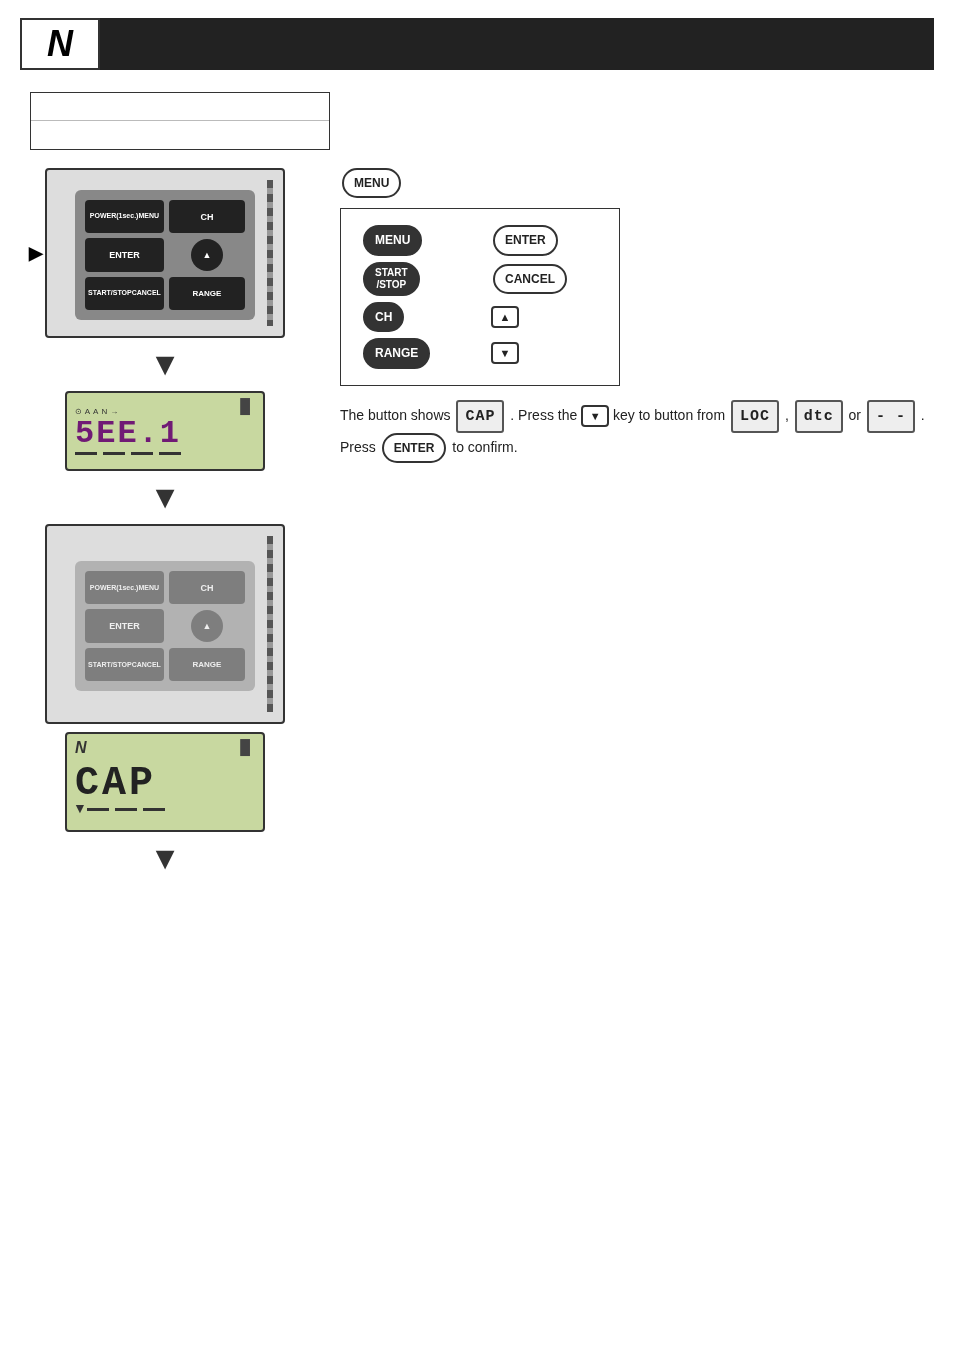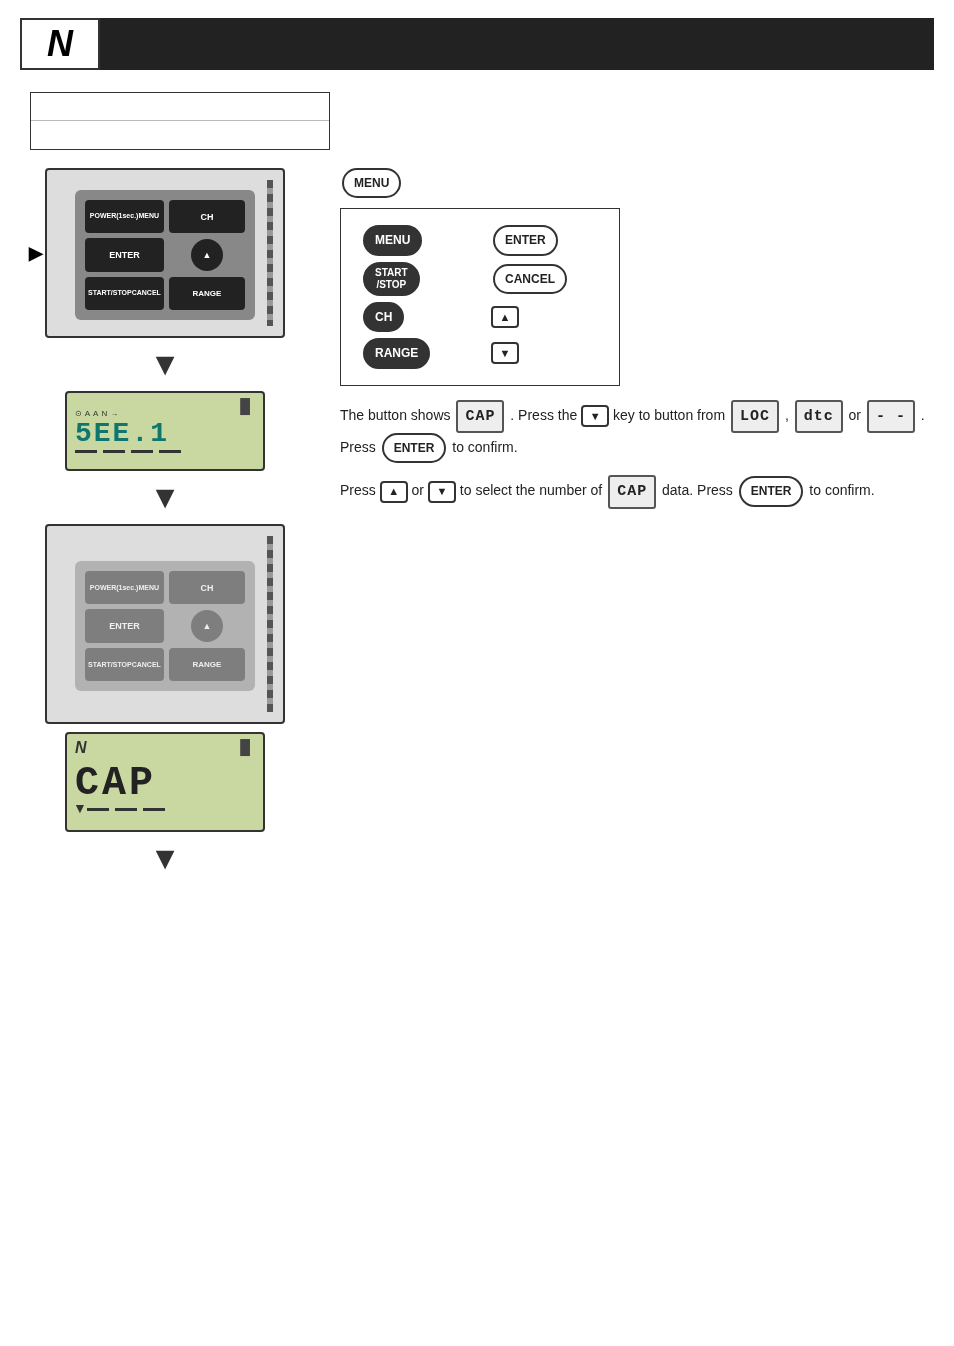--- a/index.html
+++ b/index.html
@@ -150,24 +150,24 @@
       overflow: hidden;
     }
     .lcd-icons {
       display: flex;
       gap: 3px;
       font-size: 8px;
       color: #333;
       margin-bottom: 2px;
     }
     .lcd-main {
-      font-size: 28px;
+      font-size: 32px;
       font-weight: bold;
       font-family: 'Courier New', monospace;
-      color: #0f766e;
+      color: #701a75;
       letter-spacing: 2px;
       line-height: 1;
     }
     .lcd-underlines {
       display: flex;
       gap: 6px;
       margin-top: 2px;
     }
     .lcd-underline {
       width: 22px;
@@ -446,26 +446,15 @@
       <span class="lcd-label">LOC</span>
       <span>,</span>
       <span class="lcd-label">dtc</span>
       <span>or</span>
       <span class="lcd-label">- -</span>
       <span>. Press</span>
       <span class="pill-btn">ENTER</span>
       <span>to confirm.</span>
     </div>
 
-    <div class="section-para">
-      <span>Press</span>
-      <span class="tri-btn">▲</span>
-      <span>or</span>
-      <span class="tri-btn">▼</span>
-      <span>to select the number of</span>
-      <span class="lcd-label">CAP</span>
-      <span>data. Press</span>
-      <span class="pill-btn">ENTER</span>
-      <span>to confirm.</span>
-    </div>
 
   </div>
 </div>
 
 </body></html>

